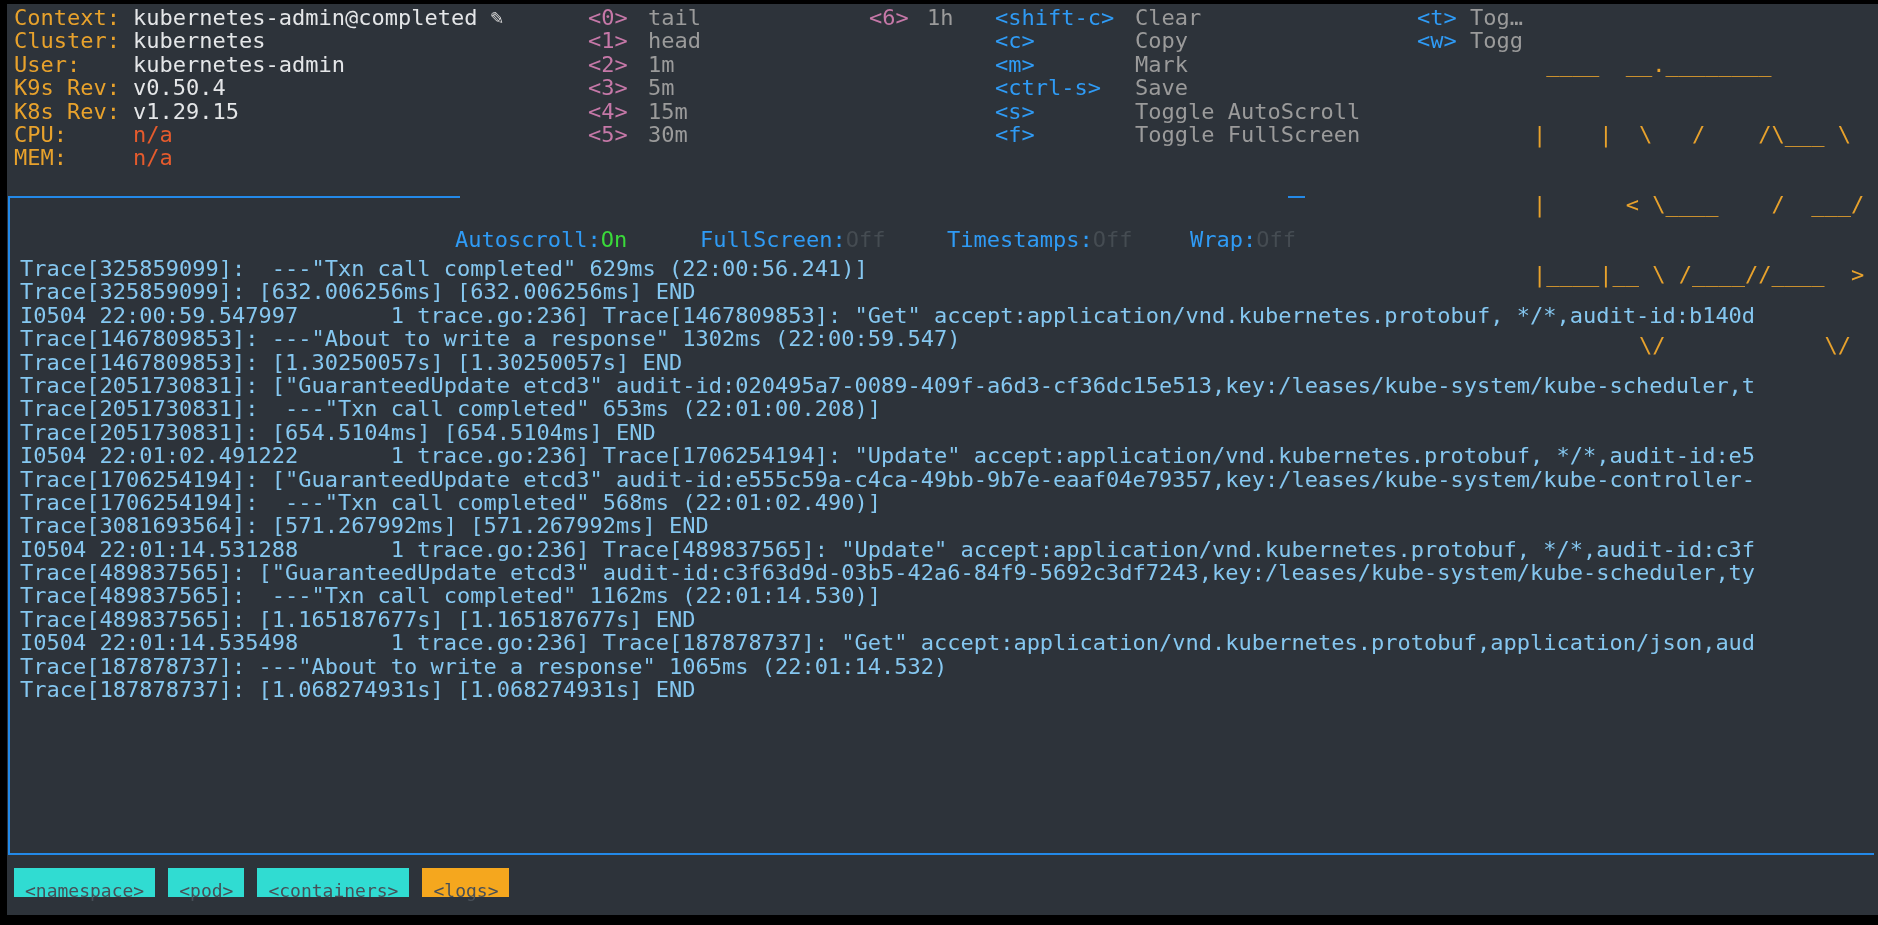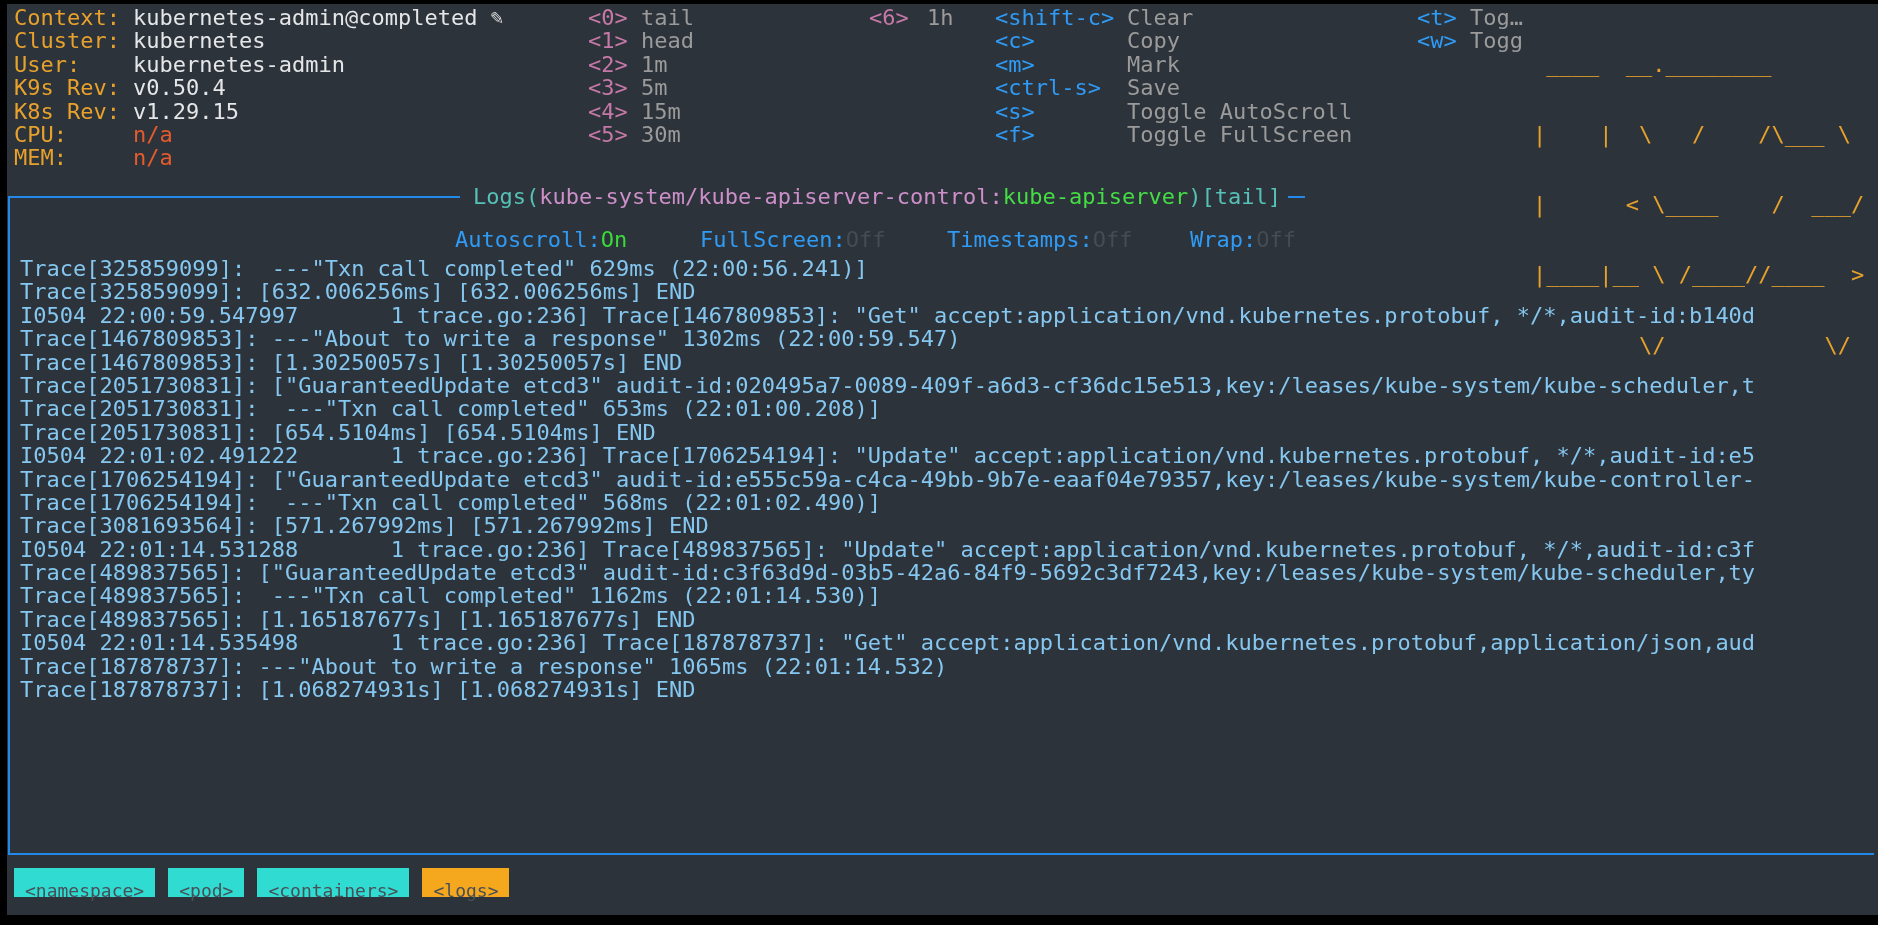--- a/index.html
+++ b/index.html
@@ -11,25 +11,25 @@
   .info-row{height:23.4px;display:flex;white-space:pre}
   .info-label{color:#e8a22c;width:119px}
   .info-value{color:#e4e6e8}
   .info-value.na{color:#e55b2d}
   .pencil{color:#d8d8d8;margin-left:13px;font-size:21px}
   .hk-col{position:absolute;top:2px}
   .hk-row{height:23.4px;display:flex;white-space:pre}
   .hk-key{color:#c678a8}
   .hk-key.blue{color:#2f9bf5}
   .hk-label{color:#9b9b9b}
-  #hk1{left:581px}#hk1 .hk-label{position:absolute;left:53px}
+  #hk1{left:581px}#hk1 .hk-label{position:absolute;left:60px}
   #hk1 .hk-row{position:relative}
   #hk2{left:862px}#hk2 .hk-label{position:absolute;left:58px}
   #hk2 .hk-row{position:relative}
-  #hk3{left:988px}#hk3 .hk-label{position:absolute;left:132px}
+  #hk3{left:988px}#hk3 .hk-label{position:absolute;left:140px}
   #hk3 .hk-row{position:relative}
   #hk4{left:1410px}#hk4 .hk-label{position:absolute;left:53px}
   #hk4 .hk-row{position:relative}
   .logo{position:absolute;left:1526px;top:2px;color:#e8a22c;white-space:pre}
   .logo div{height:23.4px}
   
   .panel{position:absolute;left:1px;top:193px;right:4px;height:658px;border-left:2px solid #2389e8;border-bottom:2px solid #2389e8}
   .tline{position:absolute;height:2px;background:#2389e8;top:192px}
   #tline-left{left:1px;width:452px}
   #tline-right{left:1281px;width:17px}
@@ -110,21 +110,20 @@
     <div> ____  __.________       </div>
     <div>|    |  \   /    /\___ \ </div>
     <div>|      &lt; \____    /  ___/</div>
     <div>|____|__ \ /____//____  &gt;</div>
     <div>        \/            \/ </div>
   </div>
 
   <div class="panel"></div>
   <div class="tline" id="tline-left"></div>
   <div class="tline" id="tline-right"></div>
-  <div class="panel-title"><span class="t-teal">Logs(</span><span class="t-plum">kube-system/kube-apiserver-control:</span><span class="t-green">kube-apiserver</span><span class="t-teal">)[tail]</span></div>
 
   <div class="status-bar">
     <span class="status-item" id="st0"><span class="status-label">Autoscroll:</span><span class="status-val on">On</span></span>
     <span class="status-item" id="st1"><span class="status-label">FullScreen:</span><span class="status-val off">Off</span></span>
     <span class="status-item" id="st2"><span class="status-label">Timestamps:</span><span class="status-val off">Off</span></span>
     <span class="status-item" id="st3"><span class="status-label">Wrap:</span><span class="status-val off">Off</span></span>
   </div>
 
   <div class="log-view">
     <div class="log-line">Trace[325859099]:  ---"Txn call completed" 629ms (22:00:56.241)]</div>

